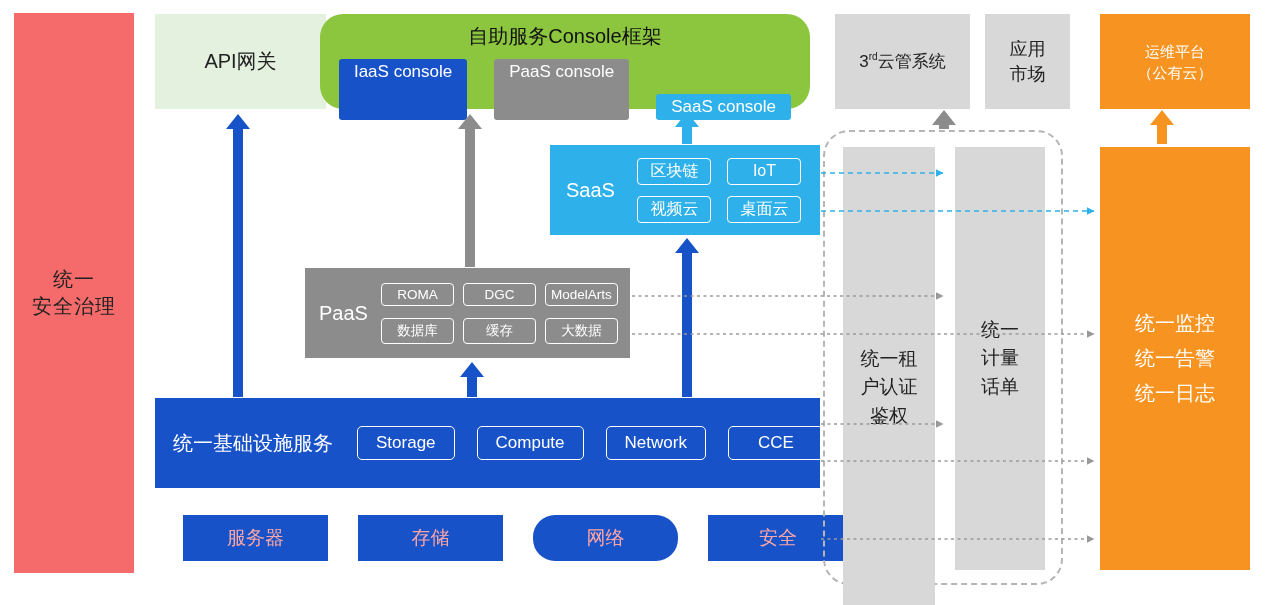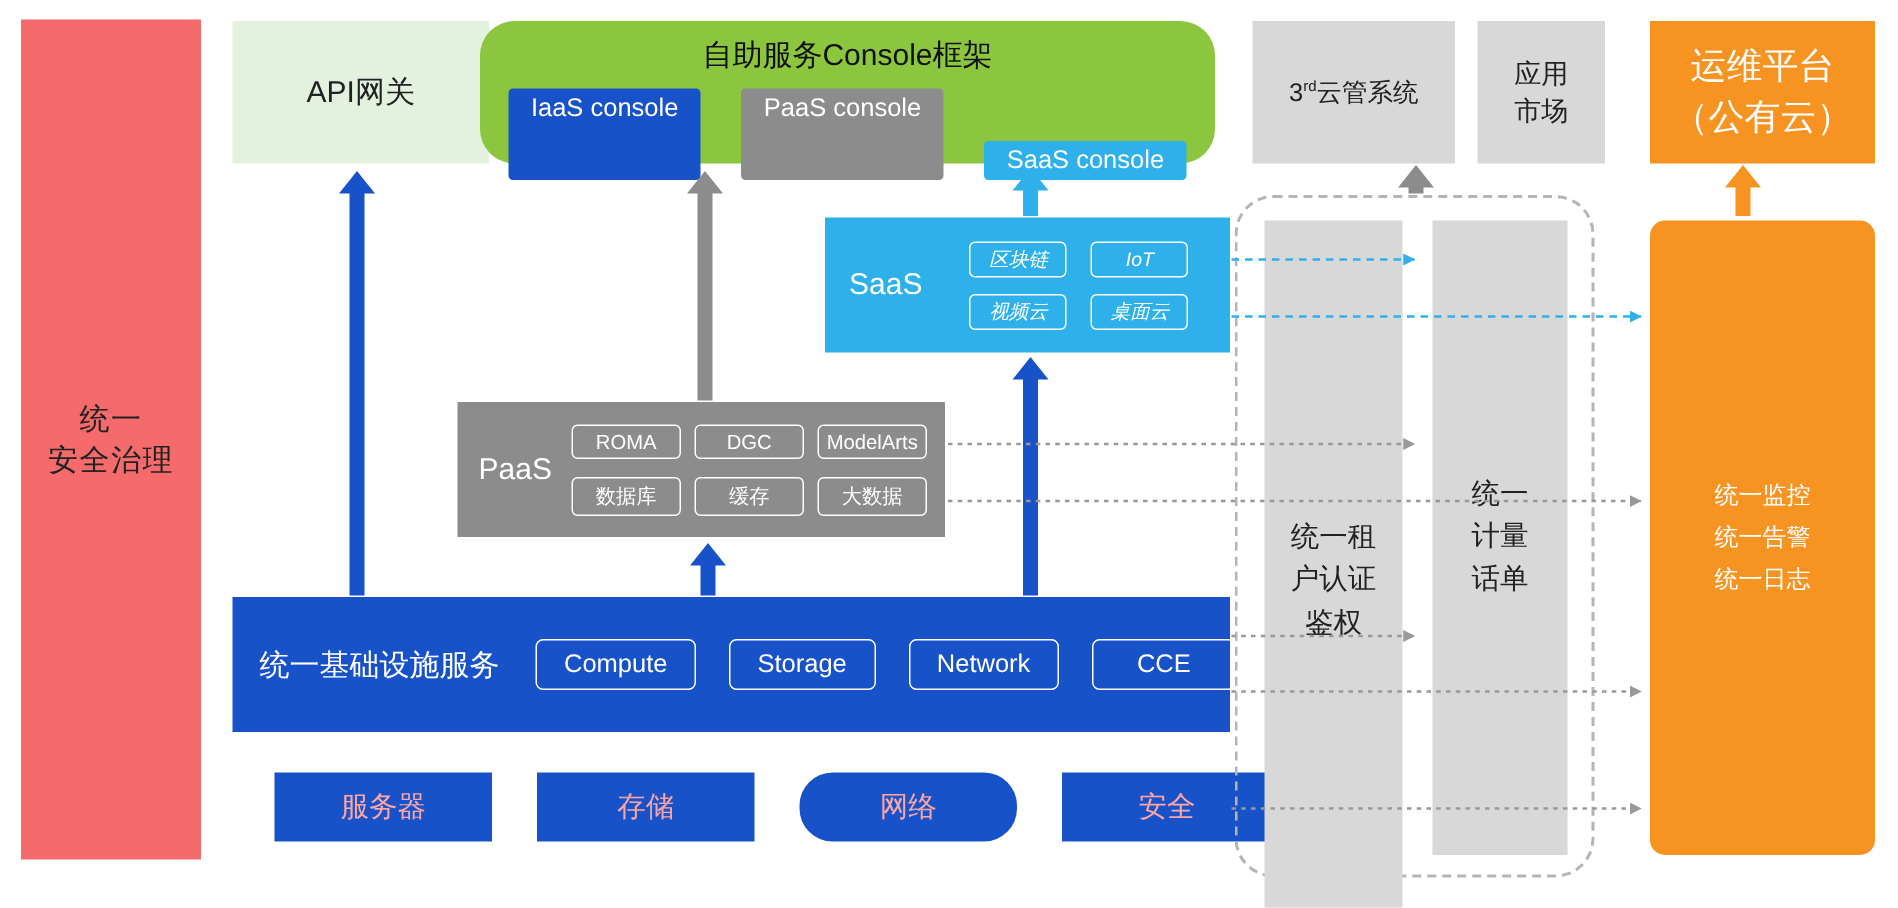--- a/index.html
+++ b/index.html
@@ -21,28 +21,28 @@
   .console-frame { left:320px; top:14px; width:490px; height:95px; background:var(--green);border-radius:23px; }
   .console-title { text-align:center; font-size:20px; padding-top:9px; color:#111; }
   .console-chips { display:flex; justify-content:center; gap:27px; margin-top:9px; }
   .console-chip { color:#fff; font-size:17px; padding:3px 15px; border-radius:3px; white-space:nowrap; }
   .console-chip.iaas { background:var(--blue); }
   .console-chip.paas { background:var(--gray-chip); }
   .console-chip.saas { background:var(--cyan);margin-top:35px; }
   .third-party { left:835px; top:14px; width:135px; height:95px; background:var(--light-gray); font-size:17px;justify-content:center; }
   .third-party sup { font-size:10px; }
   .app-market { left:985px; top:14px; width:85px; height:95px; background:var(--light-gray); font-size:18px; line-height:1.35; }
-  .ops-platform { left:1100px; top:14px; width:150px; height:95px; background:var(--orange); color:#fff; font-size:24px; line-height:1.4; }
+  .ops-platform { left:1100px; top:14px; width:150px; height:95px; background:var(--orange); color:#fff; font-size:15px; line-height:1.4; }
 
   
   .saas-box { left:550px; top:145px; width:270px; height:90px; background:var(--cyan); color:#fff; display:flex; align-items:center; gap:16px; padding:0 12px 0 16px; }
   .box-label { font-size:20px; white-space:nowrap; }
   .chip { display:inline-flex; align-items:center; justify-content:center; border:1px solid #fff; color:#fff; border-radius:4px; white-space:nowrap; }
   .saas-grid { flex:1; display:grid; grid-template-columns:auto auto; gap:11px 16px; justify-content:center; }
-  .saas-grid .chip { font-size:13px; padding:2px 12px; min-width:56px;font-style:italic; }
+  .saas-grid .chip { font-size:16px; padding:2px 12px; min-width:56px; }
 
   
   .paas-box { left:305px; top:268px; width:325px; height:90px; background:var(--gray-chip); color:#fff; display:flex; align-items:center; gap:13px; padding:0 12px 0 14px; }
   .paas-grid { flex:1; display:grid; grid-template-columns:repeat(3,auto); gap:12px 9px; justify-content:center; }
   .paas-grid .chip { font-size:13.5px; padding:3px 23px; min-width:60px; }
 
   
   .iaas-box { left:155px; top:398px; width:665px; height:90px; background:var(--blue); color:#fff; display:flex; align-items:center; gap:24px; padding:0 18px 0 18px; }
   .iaas-chips { flex:1; display:flex; gap:22px; justify-content:space-between; }
   .iaas-chips .chip { font-size:17px; padding:6px 18px; border-radius:5px; min-width:96px; }
@@ -50,21 +50,21 @@
   .bottom-box { top:515px; height:46px; background:var(--blue); color:#fca5a5; font-size:19px;margin-left:28px; }
   .bb-server { left:155px; width:145px; }
   .bb-storage { left:330px; width:145px; }
   .bb-network { left:505px; width:145px;border-radius:22px; }
   .bb-security { left:680px; width:140px; }
 
   
   .dashed-frame { left:823px; top:130px; width:240px; height:455px; border:2px dashed #b5b5b5; border-radius:26px; }
   .auth-bar { left:843px; top:147px; width:92px; height:481px; background:var(--light-gray); font-size:19px; line-height:1.5; }
   .metering-bar { left:955px; top:147px; width:90px; height:423px; background:var(--light-gray); font-size:19px; line-height:1.5; }
-  .monitoring-bar { left:1100px; top:147px; width:150px; height:423px; background:var(--orange); color:#fff; font-size:16px; line-height:1.75;border-radius:10px; }
+  .monitoring-bar { left:1100px; top:147px; width:150px; height:423px; background:var(--orange); color:#fff; font-size:20px; line-height:1.75; }
 
   
   .overlay { left:0; top:0; pointer-events:none; }
   .fill-blue { fill:var(--blue); }
   .fill-gray { fill:var(--gray-chip); }
   .fill-cyan { fill:var(--cyan); }
   .fill-orange { fill:var(--orange); }
   .dash-gray { stroke:var(--line-gray); stroke-width:1.6; stroke-dasharray:3 3.5; fill:none; }
   .dash-cyan { stroke:var(--cyan); stroke-width:1.6; stroke-dasharray:5 4; fill:none; }
   .mk-gray { fill:var(--line-gray); }
@@ -125,22 +125,22 @@
       <span class="chip">ModelArts</span>
       <span class="chip">数据库</span>
       <span class="chip">缓存</span>
       <span class="chip">大数据</span>
     </div>
   </div>
 
   <div class="abs iaas-box">
     <span class="box-label">统一基础设施服务</span>
     <div class="iaas-chips">
+      <span class="chip">Storage</span>
       <span class="chip">Compute</span>
-      <span class="chip">Storage</span>
       <span class="chip">Network</span>
       <span class="chip">CCE</span>
     </div>
   </div>
 
   <div class="abs bottom-box bb-server flex-center">
     <span>服务器</span>
   </div>
   <div class="abs bottom-box bb-storage flex-center">
     <span>存储</span>

